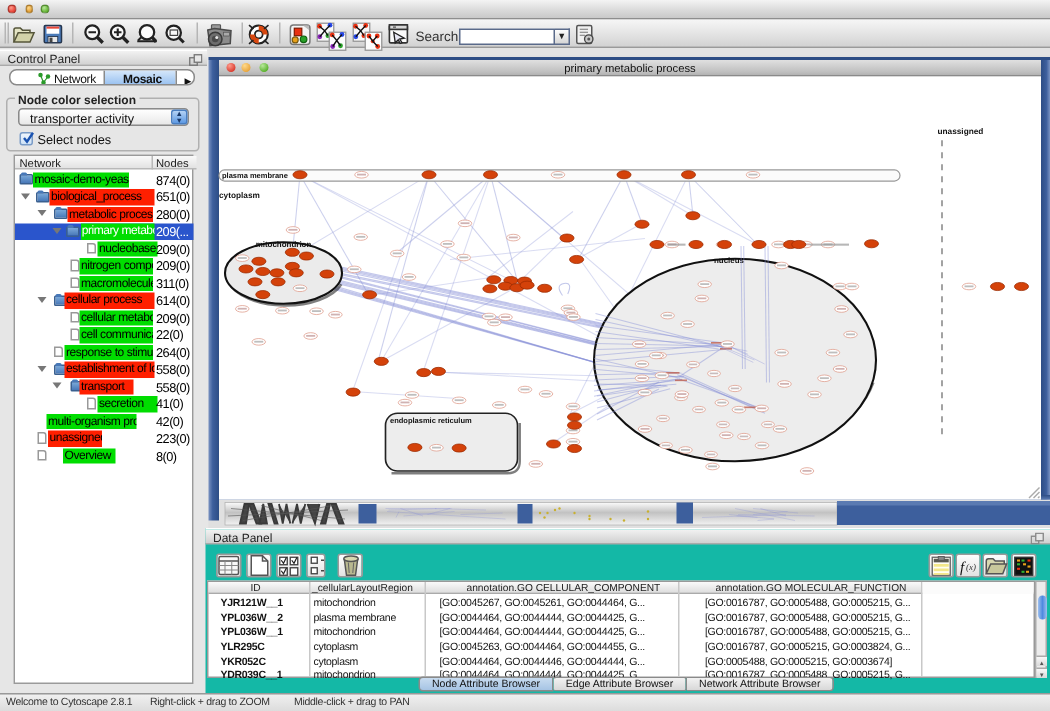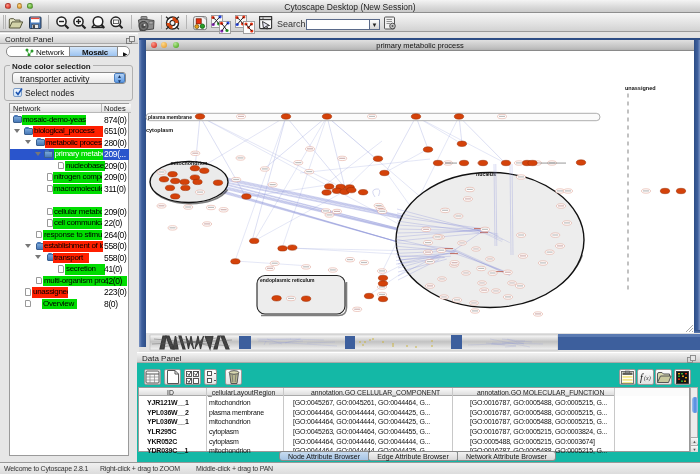--- a/index.html
+++ b/index.html
@@ -73,21 +73,20 @@
 .tabbtn{position:absolute;top:0;height:10px;background:linear-gradient(#f2f2f2,#d8d8d8);border:1px solid #8a8a8a;border-radius:2px;font-size:7px;color:#111;text-align:center;line-height:9px;}
 
 #statusbar{left:0;top:462px;width:700px;height:12px;background:linear-gradient(#f0f0f0,#dcdcdc);border-top:1px solid #999;font-size:7px;color:#333;letter-spacing:-0.2px;}
 #statusbar span{position:absolute;top:2px;}
 </style></head>
 <body>
 <div class="abs" id="titlebar">
   <div class="tl" style="left:5px;background:radial-gradient(circle at 35% 30%,#ff9a8a,#e8453a 70%);"></div>
   <div class="tl" style="left:16.5px;background:radial-gradient(circle at 35% 30%,#ffd98a,#e8a43a 70%);"></div>
   <div class="tl" style="left:27px;background:radial-gradient(circle at 35% 30%,#b8e89a,#6ab83a 70%);"></div>
-  <div class="abs" id="title-text">Cytoscape Desktop (New Session)</div>
 </div>
 <div class="abs" id="toolbar">
 
   <svg class="abs" style="left:0;top:0" width="700" height="22">
 
 <g transform="translate(8.5,3.5)">
  <path d="M0.8 11.5 L0.8 3.5 Q0.8 2.2 2 2.2 L5 2.2 L6.5 3.6 L11.5 3.6 L11.5 5.4" fill="#e4e4c4" stroke="#55553a" stroke-width="1"></path>
  <path d="M0.8 11.5 L3.6 5.4 L14.2 5.4 L11.5 11.5 Z" fill="#d2d2a8" stroke="#55553a" stroke-width="1"></path>
 </g>
 
@@ -275,20 +274,26 @@
 <div class="trow" style="top:67.5px;">
         <span class="file" style="left:37px"></span>
         <span class="lab gb" style="left:43px;width:49px">nitrogen compo</span>
         <span class="val" style="">209(0)</span>
       </div>
 <div class="trow" style="top:79.0px;">
         <span class="file" style="left:37px"></span>
         <span class="lab gb" style="left:43px;width:49px">macromolecule</span>
         <span class="val" style="">311(0)</span>
       </div>
+<div class="trow" style="top:90.5px;">
+        <span class="arr" style="left:15px"></span>
+        <span class="fold" style="left:26px"></span>
+        <span class="lab rb" style="left:33px;width:60px">cellular process</span>
+        <span class="val" style="">614(0)</span>
+      </div>
 <div class="trow" style="top:102.0px;">
         <span class="file" style="left:37px"></span>
         <span class="lab gb" style="left:43px;width:49px">cellular metabo</span>
         <span class="val" style="">209(0)</span>
       </div>
 <div class="trow" style="top:113.5px;">
         <span class="file" style="left:37px"></span>
         <span class="lab gb" style="left:43px;width:49px">cell communicat</span>
         <span class="val" style="">22(0)</span>
       </div>
@@ -309,21 +314,21 @@
         <span class="lab rb" style="left:43px;width:36px">transport</span>
         <span class="val" style="">558(0)</span>
       </div>
 <div class="trow" style="top:159.5px;">
         <span class="file" style="left:48px"></span>
         <span class="lab gb" style="left:55px;width:40px">secretion</span>
         <span class="val" style="">41(0)</span>
       </div>
 <div class="trow" style="top:171.0px;">
         <span class="file" style="left:26px"></span>
-        <span class="lab gb" style="left:33px;width:84px">multi-organism pro</span>
+        <span class="lab gb" style="left:21px;width:60px">multi-organism pro</span>
         <span class="val" style="">42(0)</span>
       </div>
 <div class="trow" style="top:182.5px;">
         <span class="file" style="left:15px"></span>
         <span class="lab rb" style="left:22px;width:36px">unassigned</span>
         <span class="val" style="">223(0)</span>
       </div>
 <div class="trow" style="top:194.0px;">
         <span class="file" style="left:15px"></span>
         <span class="lab gb" style="left:32px;width:35px">Overview</span>

